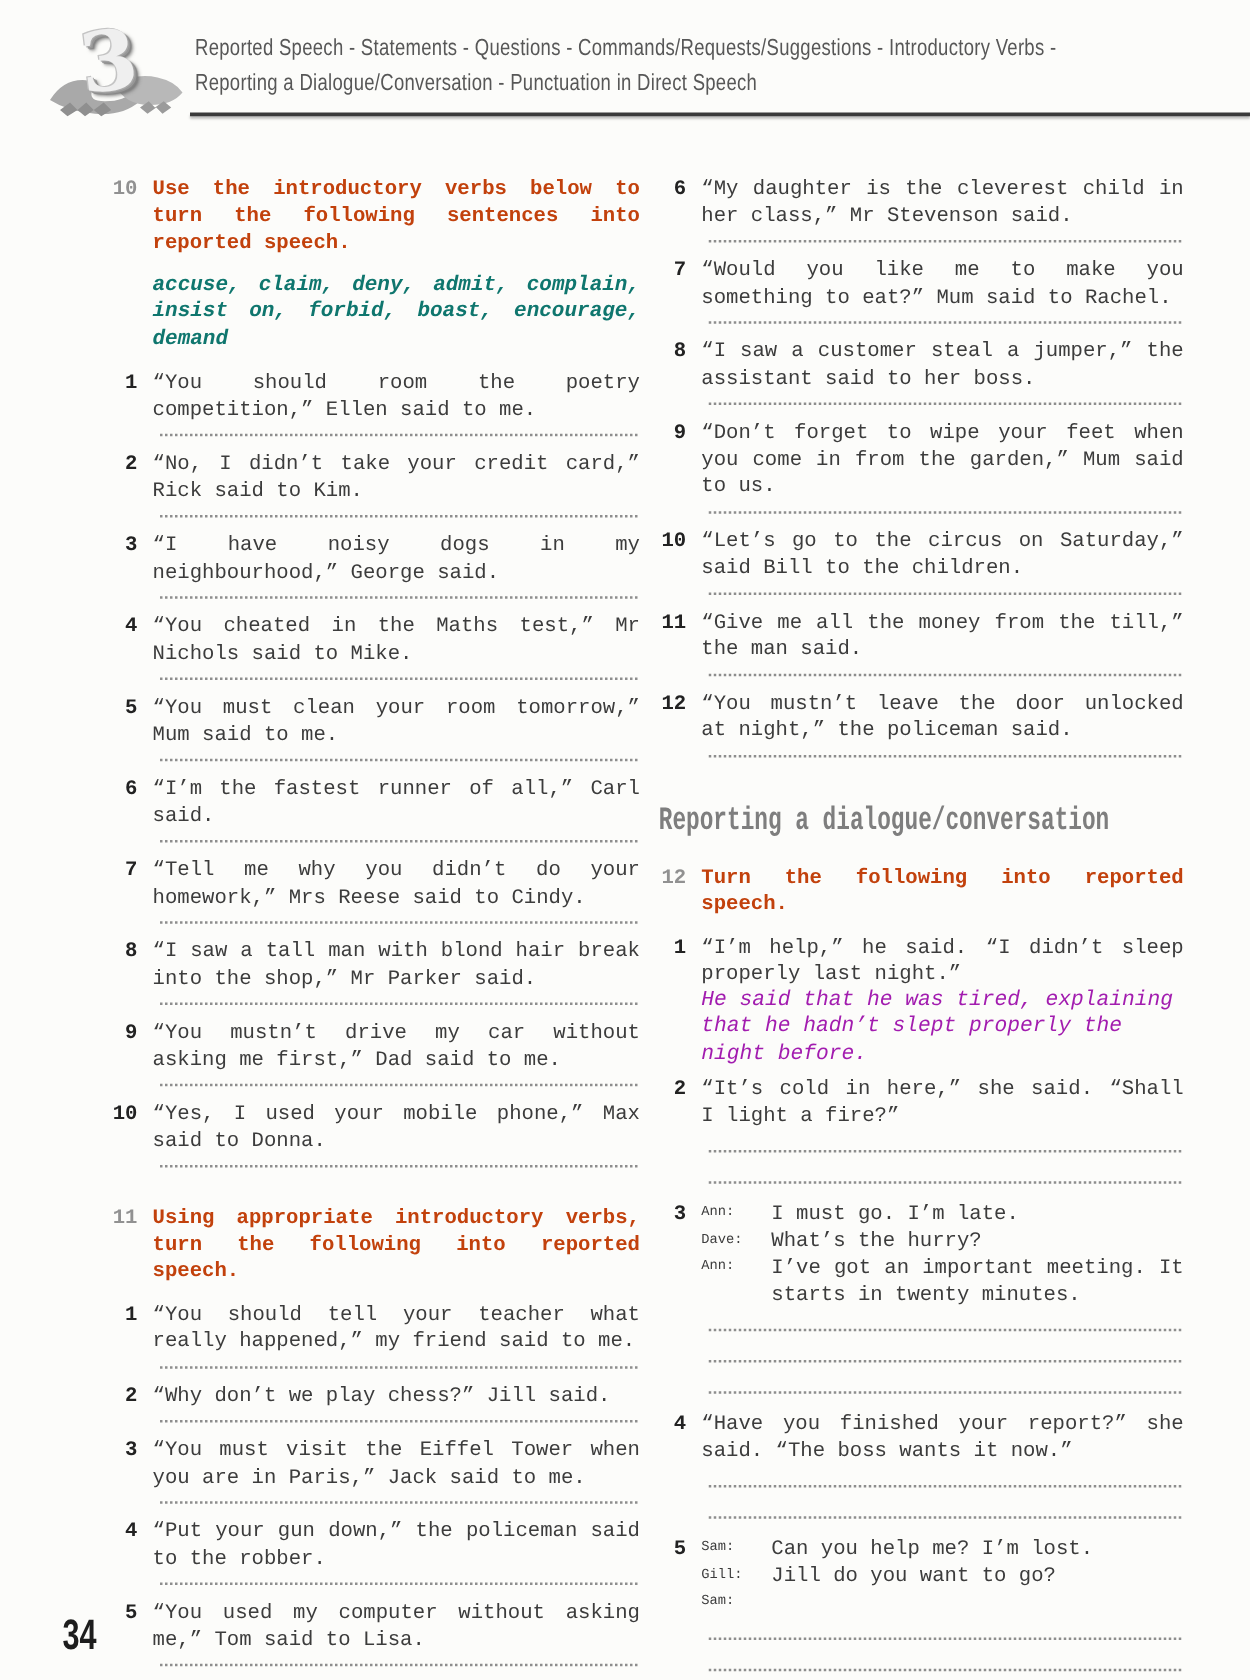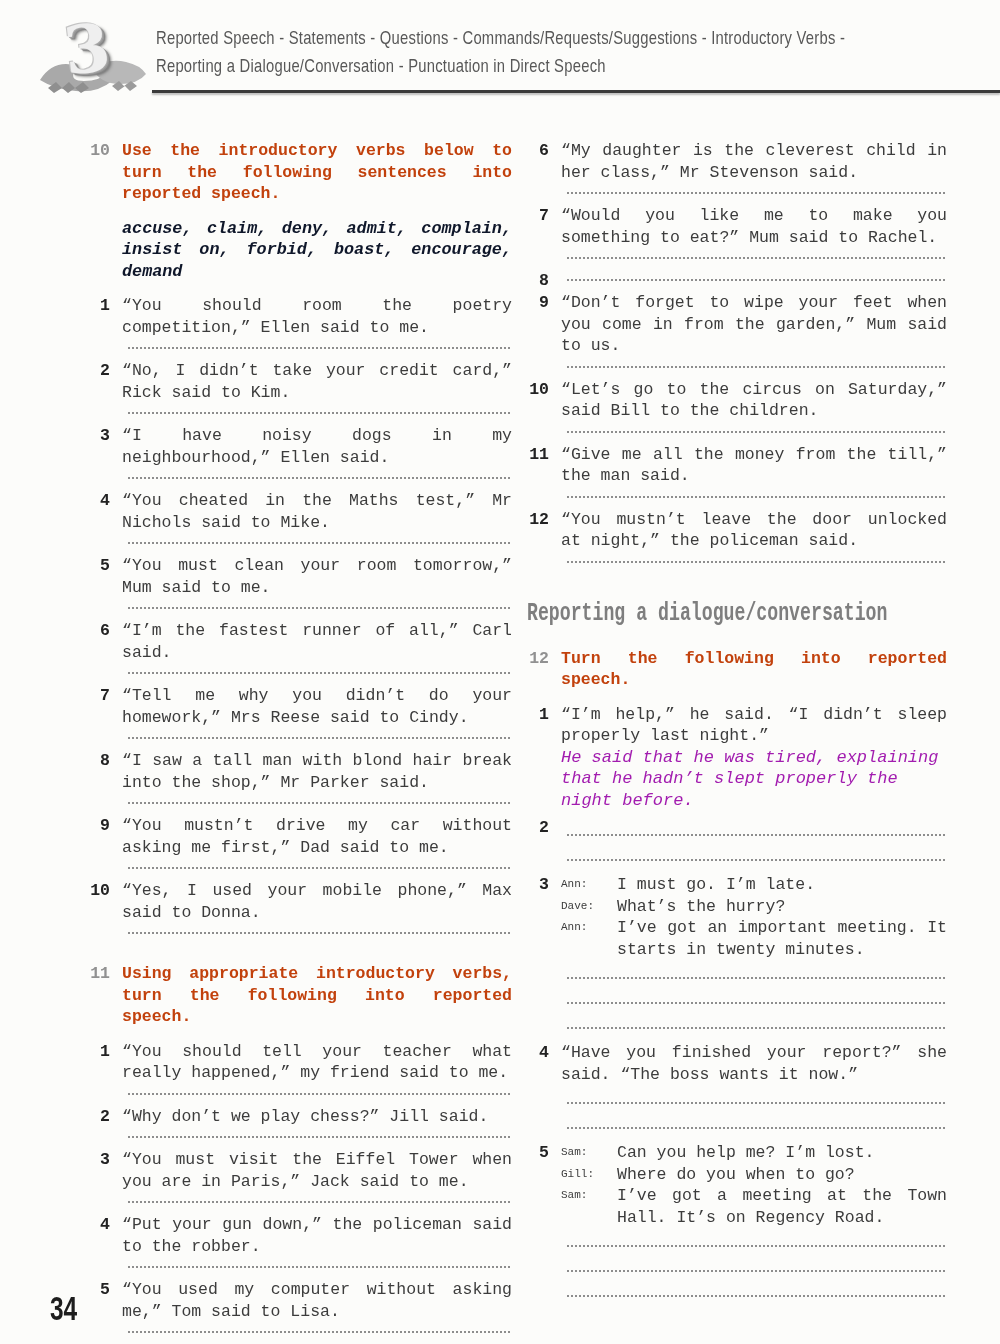--- a/index.html
+++ b/index.html
@@ -33,21 +33,21 @@
   
   .columns { position:absolute; top:140px; left:88px; display:flex; gap:15px;font-family:Liberation Mono, monospace; }
   .col-left  { width:424px; }
   .col-right { width:420px; }
 
   .ex-head { display:grid; grid-template-columns:22px 1fr; column-gap:12px; margin-bottom:13px; }
   .ex-num  { color:#919191; font-weight:bold; font-size:16.5px; line-height:21.5px; text-align:right; }
   .instruction { margin:0; font-weight:bold; color:#c2410c; font-size:16.5px; line-height:21.5px; text-align:justify; }
   .verb-bank {
     margin:0 0 13px 34px; font-weight:bold; font-style:italic;
-    color:#0f172a; font-size:16.8px; line-height:21.5px; text-align:justify;
+    color:#0f766e; font-size:16.8px; line-height:21.5px; text-align:justify;
   }
 
   .item { display:grid; grid-template-columns:22px 1fr; column-gap:12px; }
   .inum { font-weight:bold; color:#222; font-size:16.5px; line-height:21.5px; text-align:right; }
   .itext { margin:0; font-size:16.5px; line-height:21.5px; text-align:justify; }
   .dots { height:9px; border-bottom:2px dotted #8d8d8d; margin:0 2px 11px 6px; }
 
   .sect-title {
     color:#7e7e7e; font-weight:bold; font-size:26px; white-space:nowrap;
     transform:scaleX(.7); transform-origin:left; margin:24px 0 20px 0;
@@ -110,21 +110,21 @@
       <div class="item">
         <span class="inum">2</span>
         <div>
             <p class="itext">“No, I didn’t take your credit card,” Rick said to Kim.</p>
              <div class="dots"></div>
           </div>
       </div>
       <div class="item">
         <span class="inum">3</span>
         <div>
-            <p class="itext">“I have noisy dogs in my neighbourhood,” Ellen said.</p>
+            <p class="itext">“I have noisy dogs in my neighbourhood,” George said.</p>
              <div class="dots"></div>
           </div>
       </div>
       <div class="item">
         <span class="inum">4</span>
         <div>
             <p class="itext">“You cheated in the Maths test,” Mr Nichols said to Mike.</p>
              <div class="dots"></div>
           </div>
       </div>
@@ -226,20 +226,21 @@
       <div class="item">
         <span class="inum">7</span>
         <div>
             <p class="itext">“Would you like me to make you something to eat?” Mum said to Rachel.</p>
              <div class="dots"></div>
           </div>
       </div>
       <div class="item">
         <span class="inum">8</span>
         <div>
+            <p class="itext">“I saw a customer steal a jumper,” the assistant said to her boss.</p>
              <div class="dots"></div>
           </div>
       </div>
       <div class="item">
         <span class="inum">9</span>
         <div>
             <p class="itext">“Don’t forget to wipe your feet when you come in from the garden,” Mum said to us.</p>
              <div class="dots"></div>
           </div>
       </div>
@@ -276,20 +277,21 @@
         <span class="inum">1</span>
         <div>
           <p class="itext">“I’m help,” he said. “I didn’t sleep properly last night.”</p>
           <p class="example">He said that he was tired, explaining that he hadn’t slept properly the night before.</p>
         </div>
       </div>
 
       <div class="item">
         <span class="inum">2</span>
         <div>
+          <p class="itext">“It’s cold in here,” she said. “Shall I light a fire?”</p>
           <div class="answers">
             <div class="dots"></div>
             <div class="dots"></div>
           </div>
         </div>
       </div>
 
       <div class="item">
         <span class="inum">3</span>
         <div>
@@ -326,25 +328,24 @@
 
       <div class="item">
         <span class="inum">5</span>
         <div>
           <div class="dlg-row">
             <span class="speaker">Sam:</span>
             <p class="dtext">Can you help me? I’m lost.</p>
           </div>
           <div class="dlg-row">
             <span class="speaker">Gill:</span>
-            <p class="dtext">Where do you when to go?</p>
+            <p class="dtext">Jill do you want to go?</p>
           </div>
           <div class="dlg-row">
             <span class="speaker">Sam:</span>
-            <p class="dtext">I’ve got a meeting at the Town Hall. It’s on Regency Road.</p>
           </div>
           <div class="answers">
             <div class="dots"></div>
             <div class="dots"></div>
             <div class="dots"></div>
           </div>
         </div>
       </div>
 
     </div>

